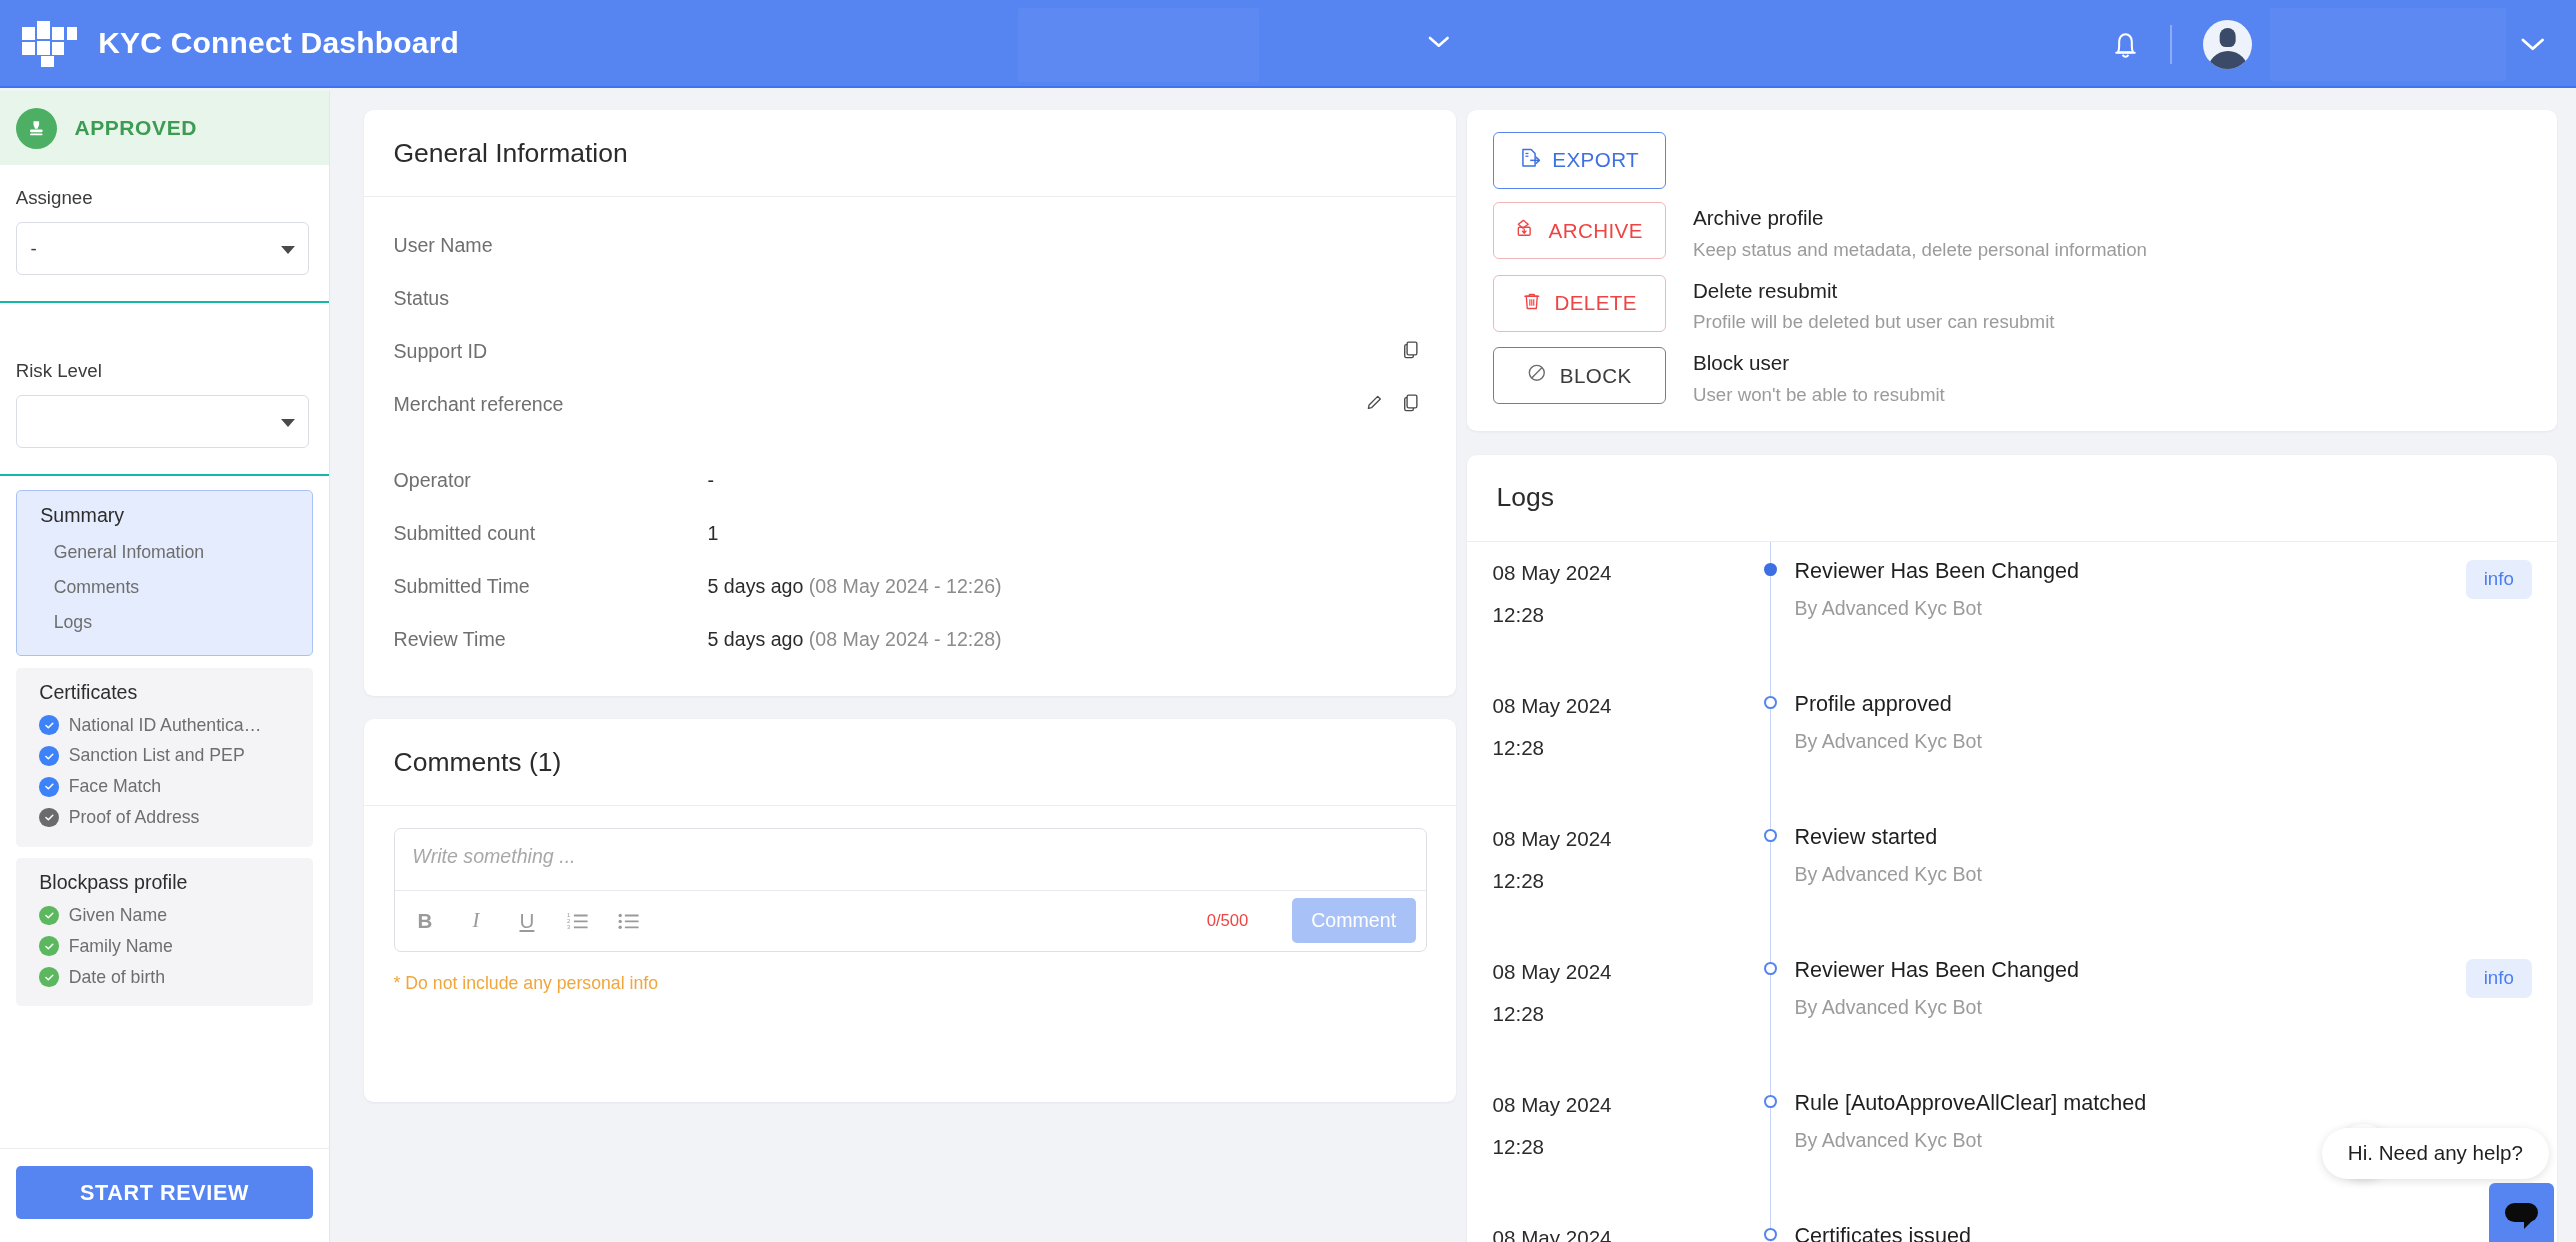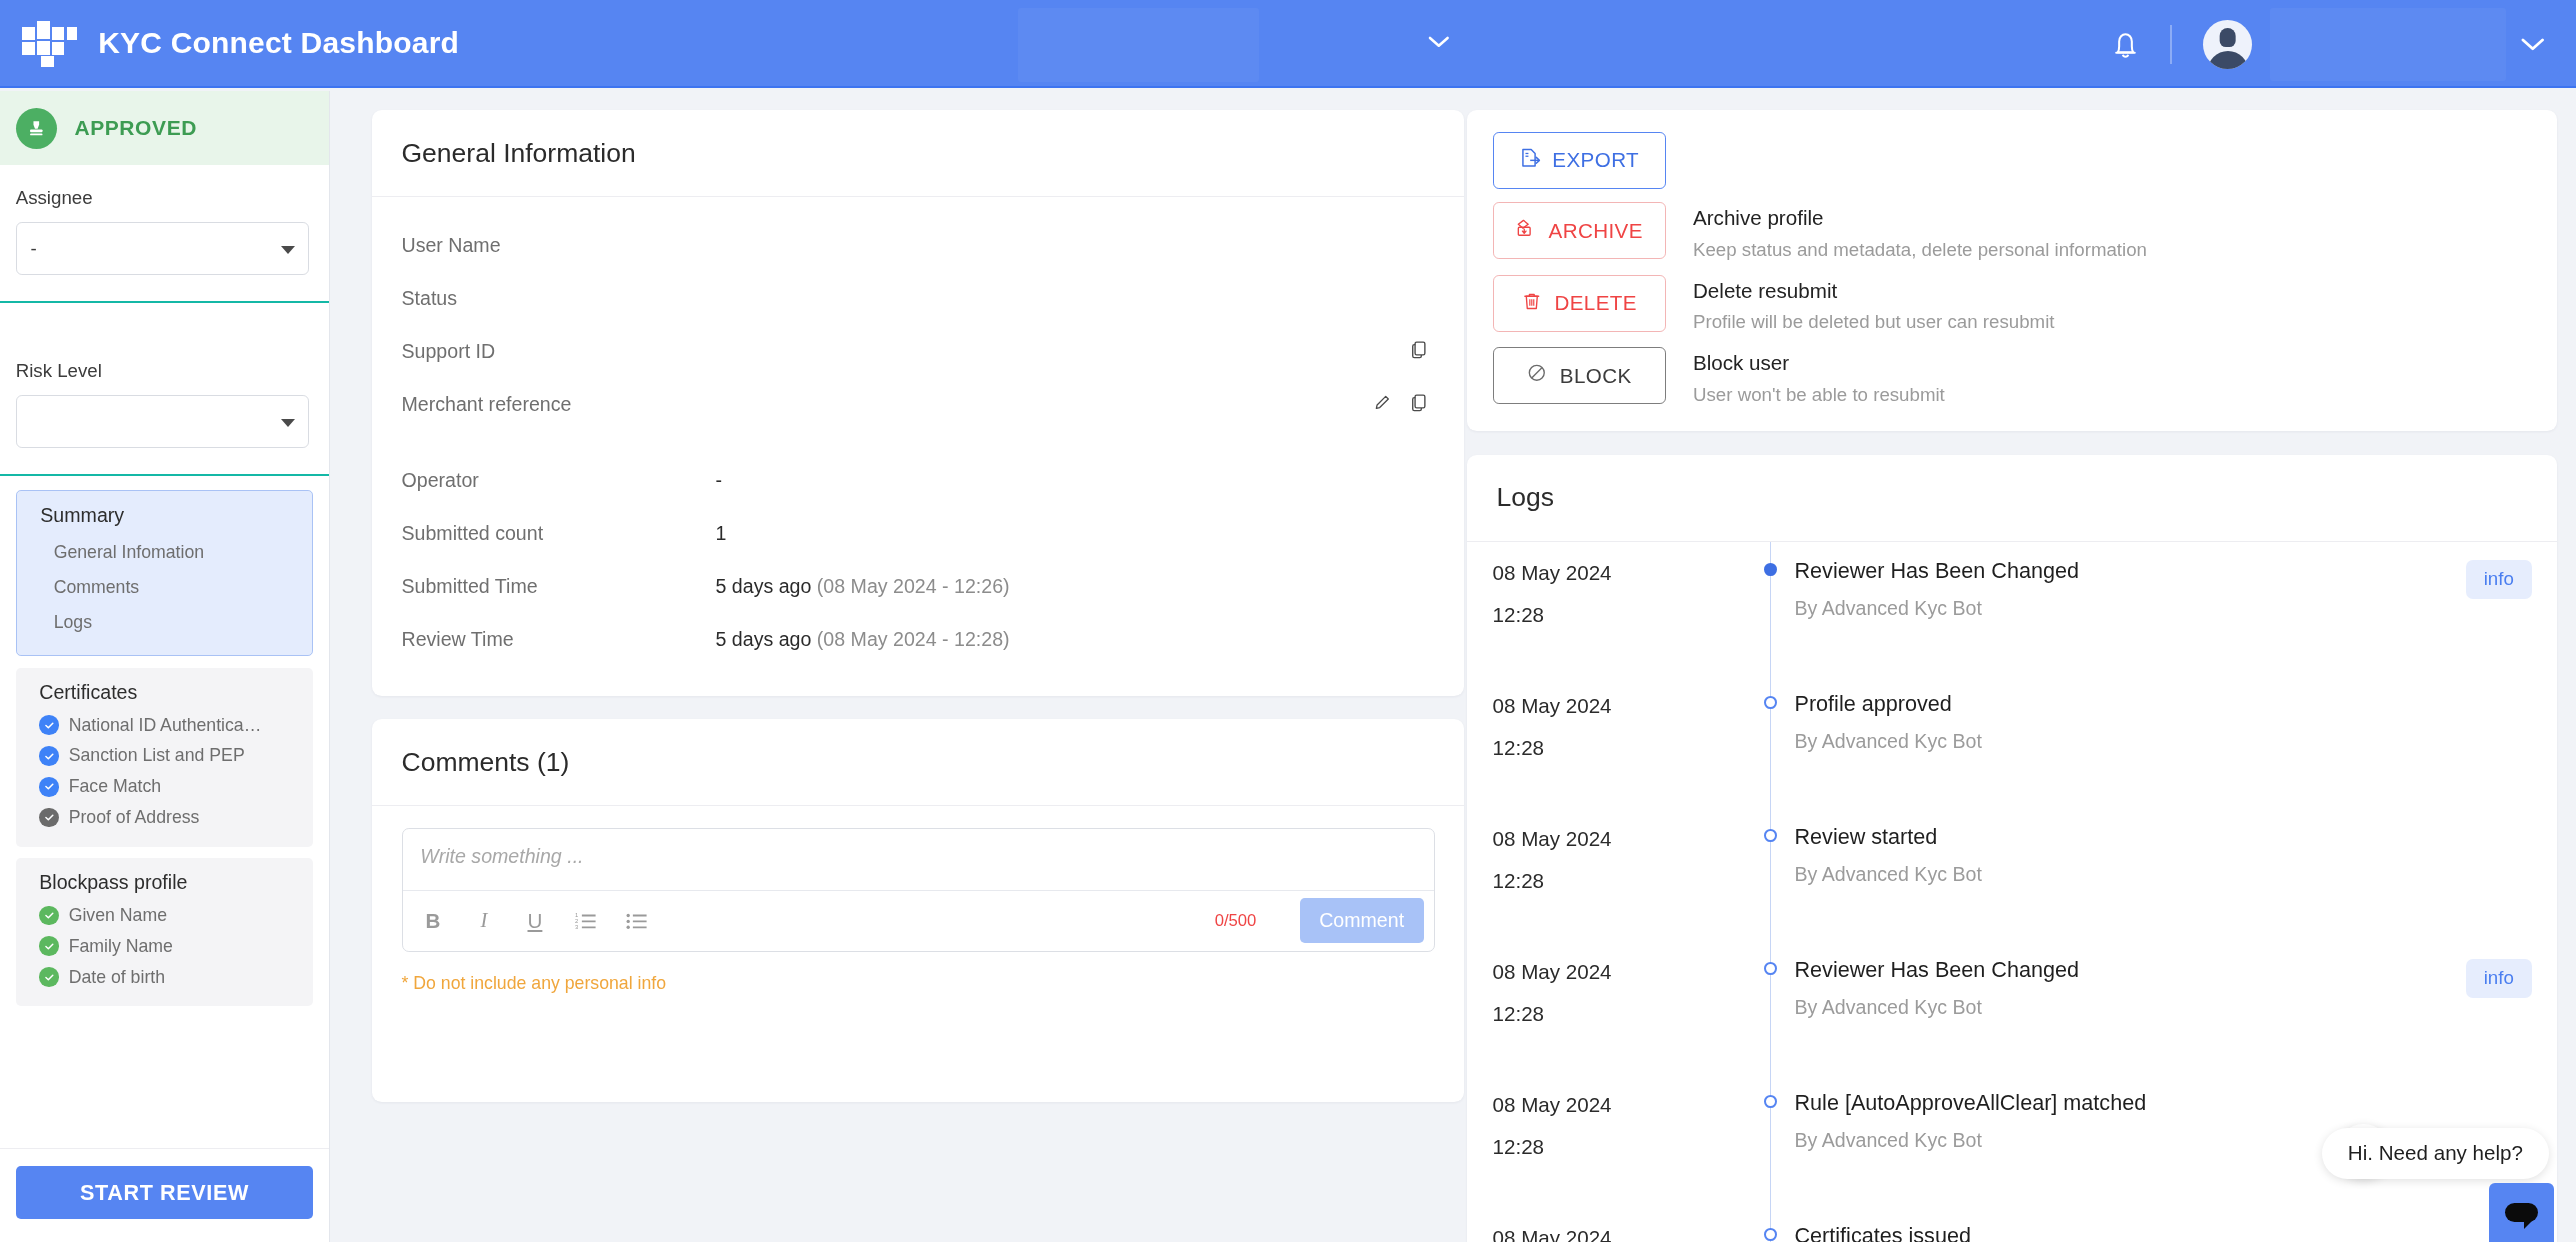--- a/index.html
+++ b/index.html
@@ -113,21 +113,21 @@
     position: absolute; left: 0; bottom: 0; width: 329px;
     border-top: 1px solid #ededf1; background: #fff; padding: 17.7px 15.7px 23.6px 15.7px;
   }
   .start-review-btn {
     width: 100%; height: 53px; background: #5685f2; border: none; border-radius: 4.9px;
     color: #fff; font-size: 21.6px; font-weight: bold; letter-spacing: 0.6px;
     font-family: "Liberation Sans", sans-serif; cursor: pointer;
   }
 
   
-  .col-left { position: absolute; left: 372px; top: 110px; width: 1092px; }
+  .col-left { position: absolute; left: 364px; top: 110px; width: 1092px; }
   .col-right { position: absolute; left: 1467px; top: 110px; width: 1090px; }
 
   .card { background: #fff; border-radius: 9.8px; box-shadow: 0 1px 2.9px rgba(30,40,70,.06); }
   .card-head {
     padding: 27.5px 29.5px; border-bottom: 1px solid #ededf1;
     font-size: 26.5px; color: #2b2b2b;
   }
   .card-body { padding: 21.6px 29.5px 29.5px 29.5px; }
 
   .info-row {

